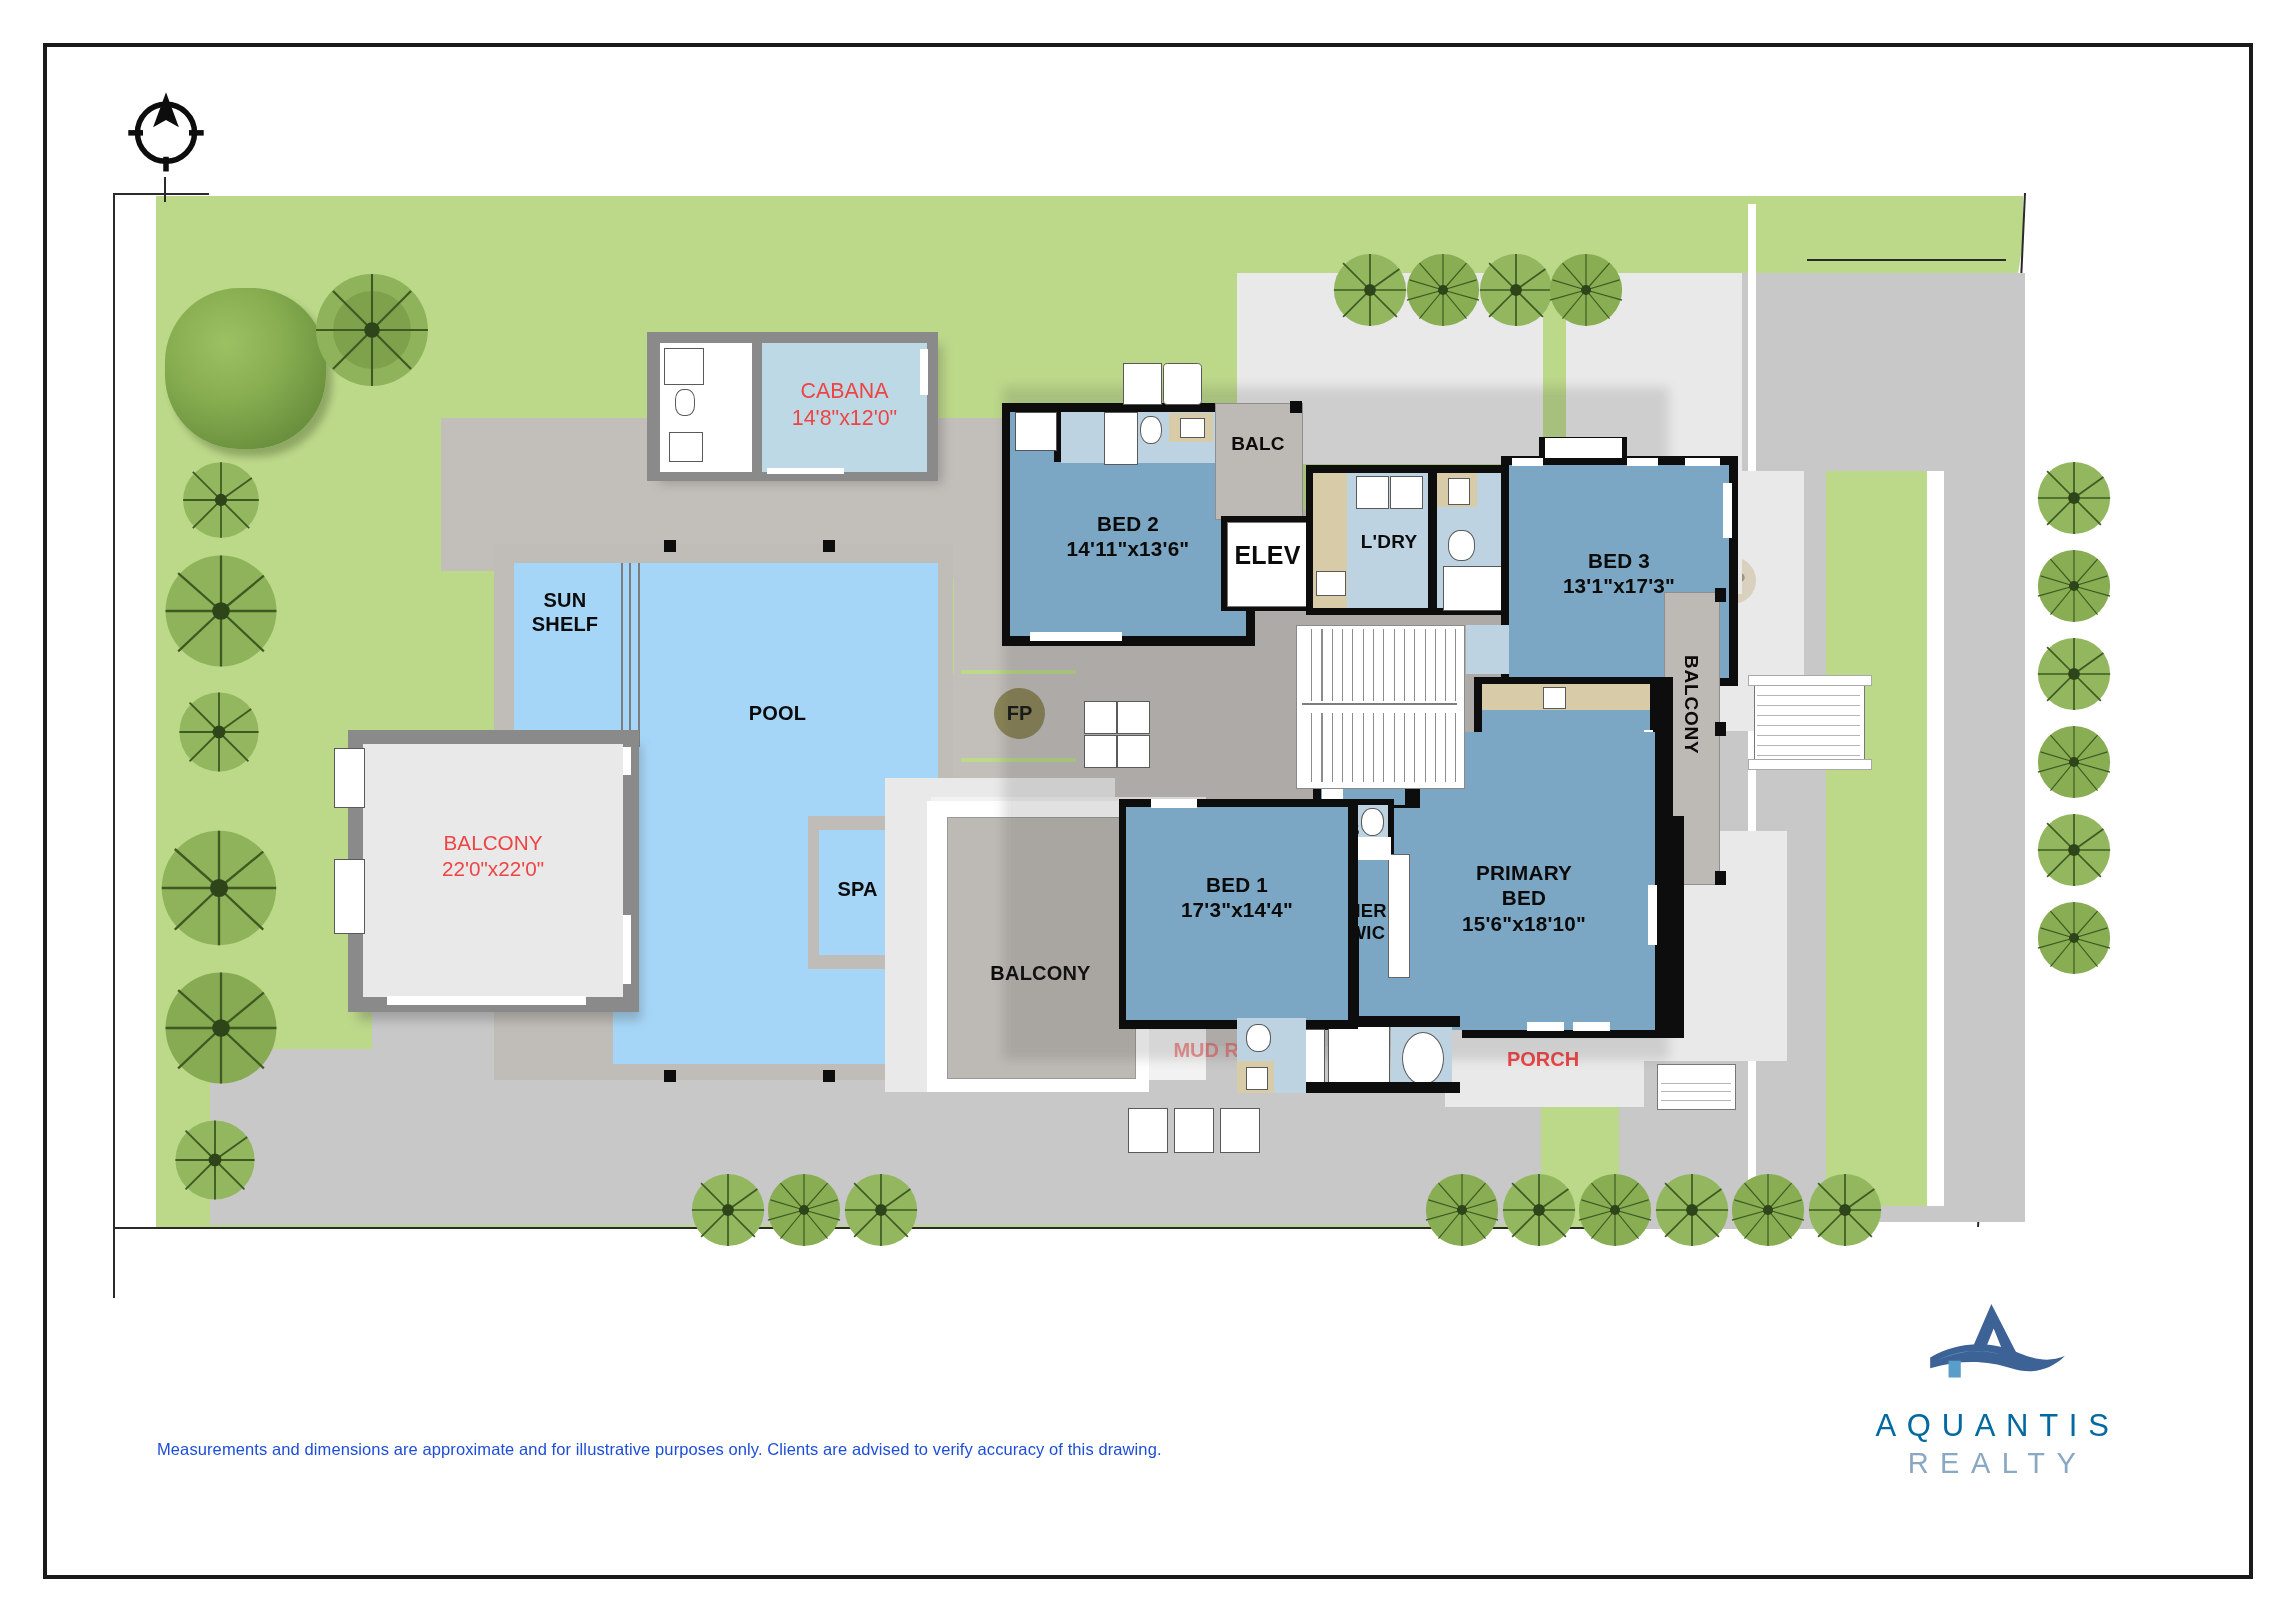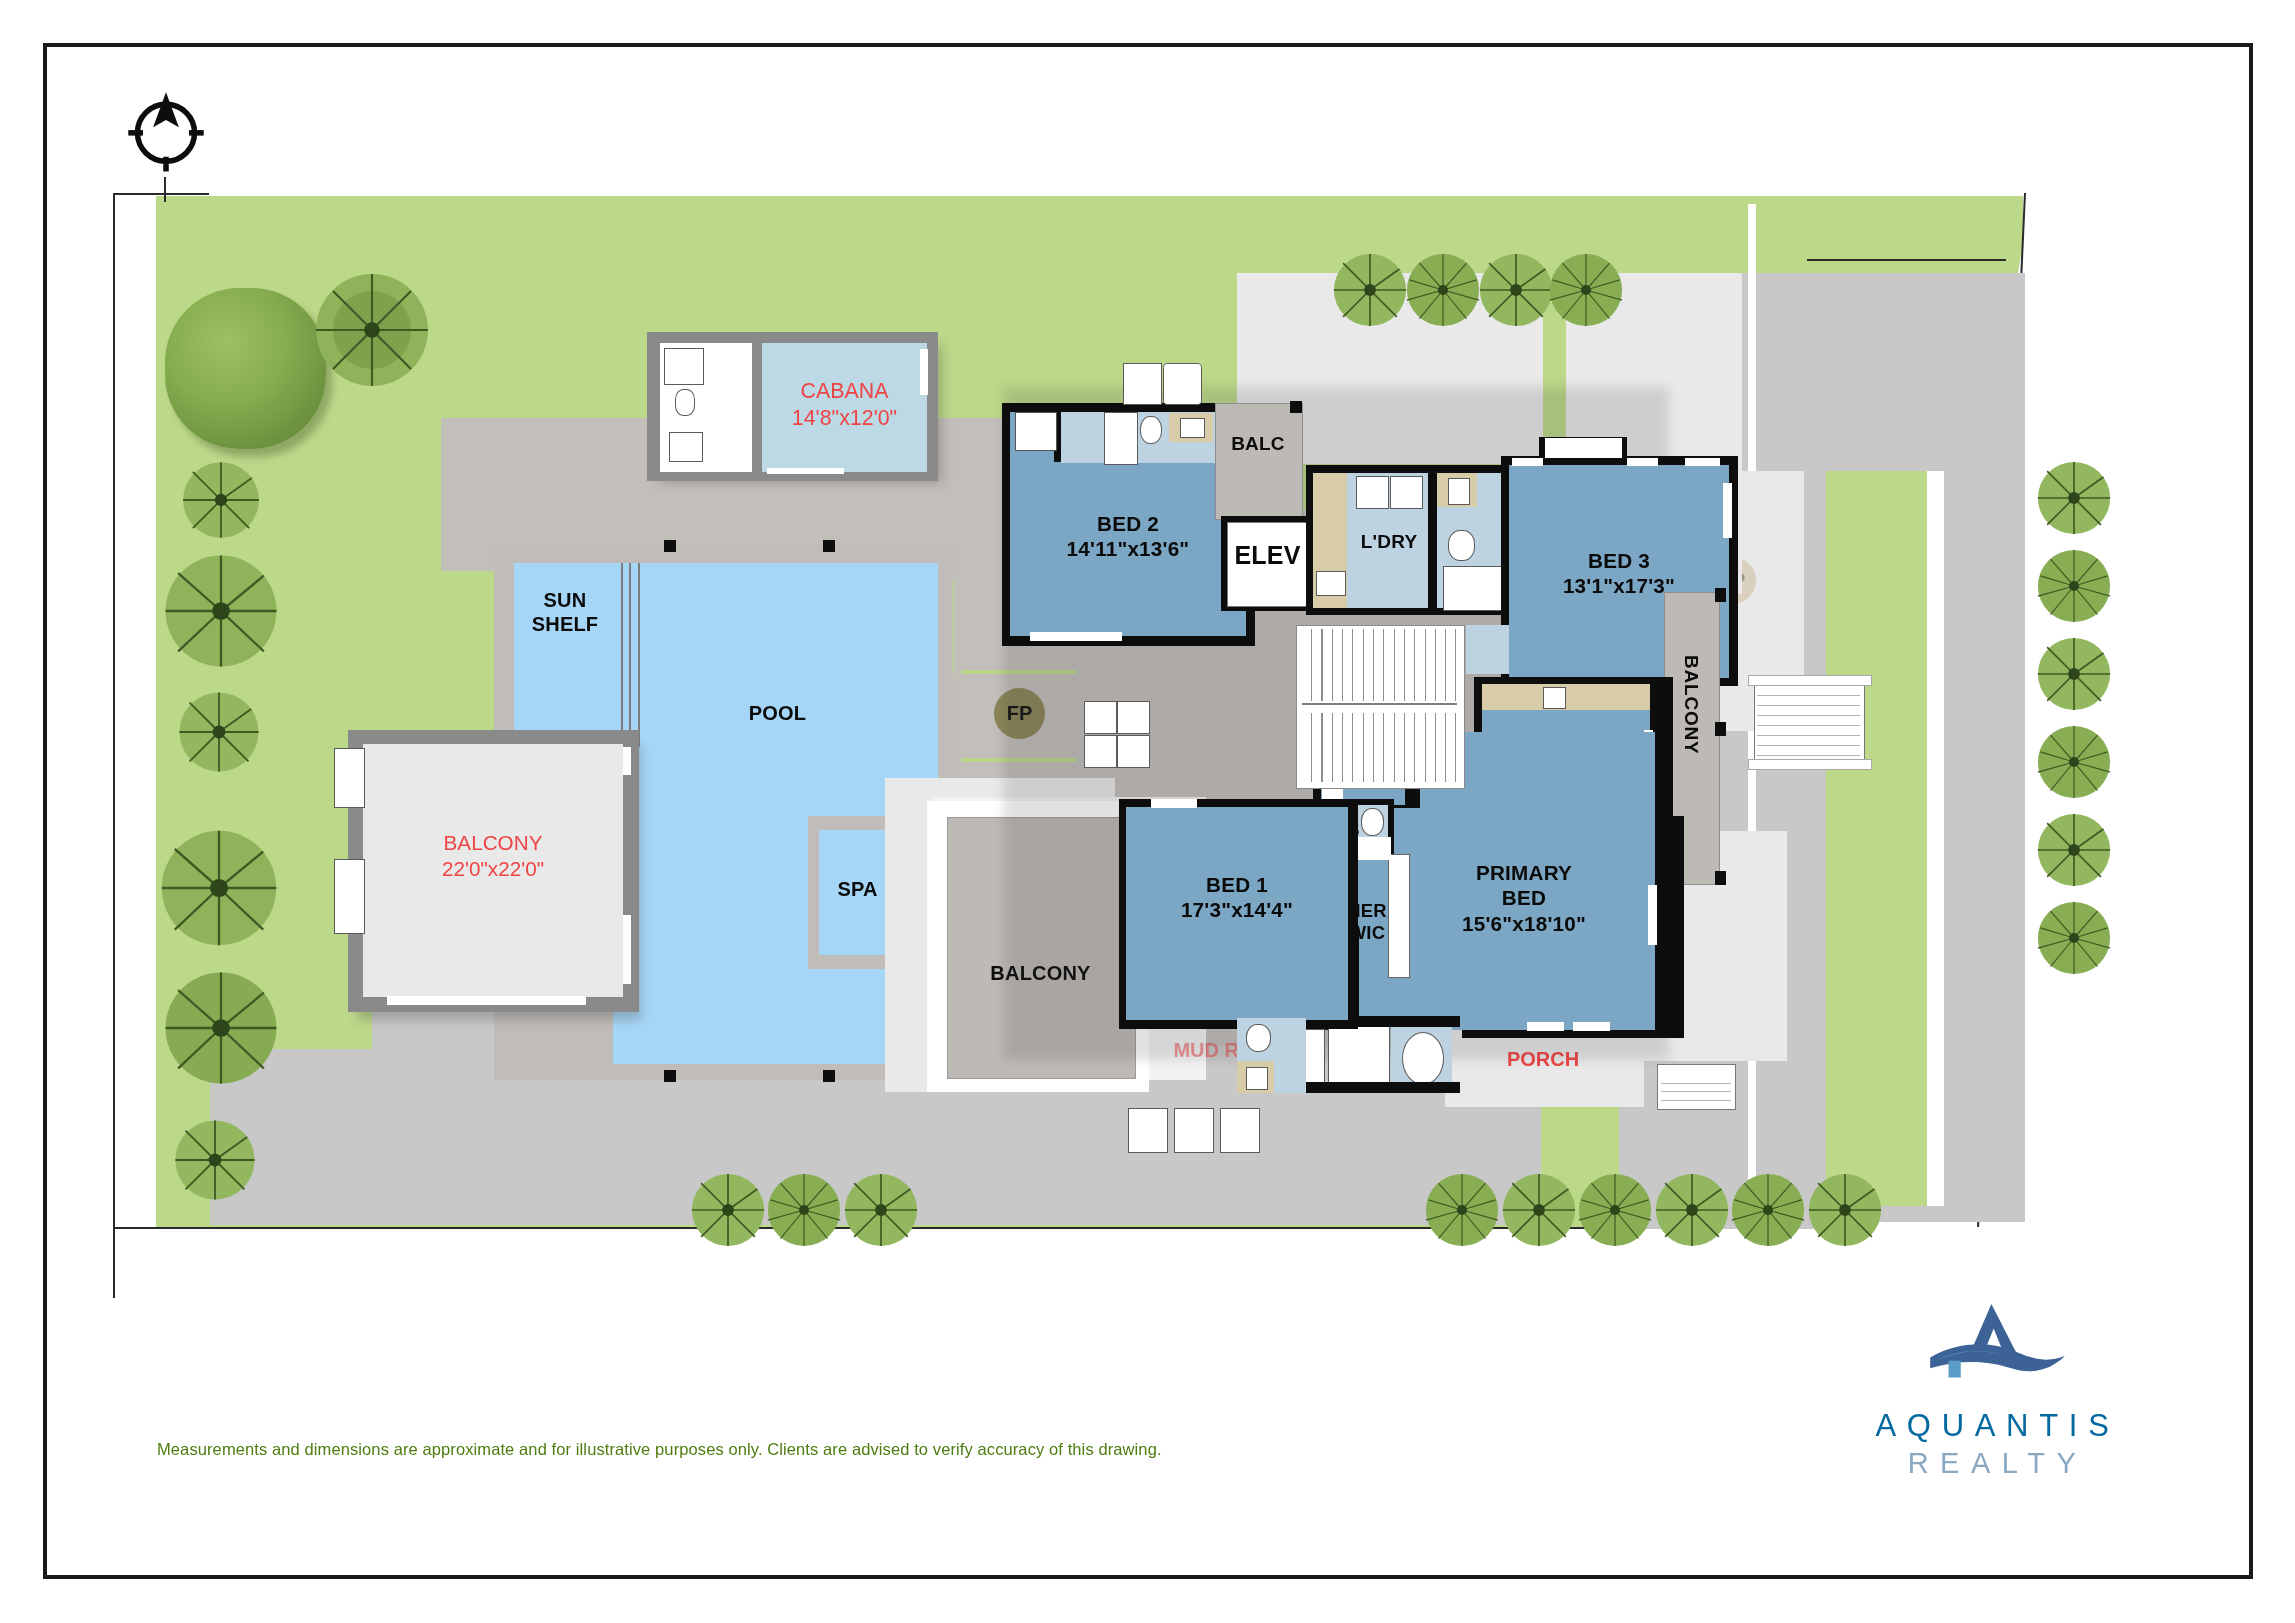--- a/index.html
+++ b/index.html
@@ -7,21 +7,21 @@
 
   #page{position:relative;width:2295px;height:1624px;background:#ffffff;overflow:hidden;}
 
   
   .outer-frame{position:absolute;left:43px;top:43px;width:2210px;height:1536px;border:4.6px solid #1a1a1a;box-sizing:border-box;}
 
   
   .address-bar{position:absolute;left:47px;top:1477px;width:2201px;height:98px;border-top:2.3px solid #1a1a1a;border-bottom:6.9px solid #111;box-sizing:border-box;display:flex;align-items:center;}
   .address-text{font-size:49px;font-weight:400;letter-spacing:0.2px;color:#101010;padding-left:90px;font-family:"Liberation Sans",sans-serif;}
 
-  .disclaimer{position:absolute;left:157px;top:1440px;font-size:16.5px;color:#4d7c0f;letter-spacing:0.1px;}
+  .disclaimer{position:absolute;left:157px;top:1440px;font-size:16.5px;color:#1d4ed8;letter-spacing:0.1px;}
 
   .sheet-title{position:absolute;left:0;top:1301px;width:2295px;text-align:center;font-size:46px;letter-spacing:13px;color:#0d0d0d;font-weight:300;}
 
   
   .logo{position:absolute;left:1871px;top:1301px;width:253px;height:165px;text-align:center;}
   .logo-mark{width:153px;height:88px;margin:0 auto;display:block;}
   .logo-word1{font-size:31px;letter-spacing:10.7px;color:#0369a1;margin-top:19px;font-weight:300;}
   .logo-word2{font-size:29px;letter-spacing:11.5px;color:#8aa8c2;margin-top:3.1px;font-weight:300;}
 
   

